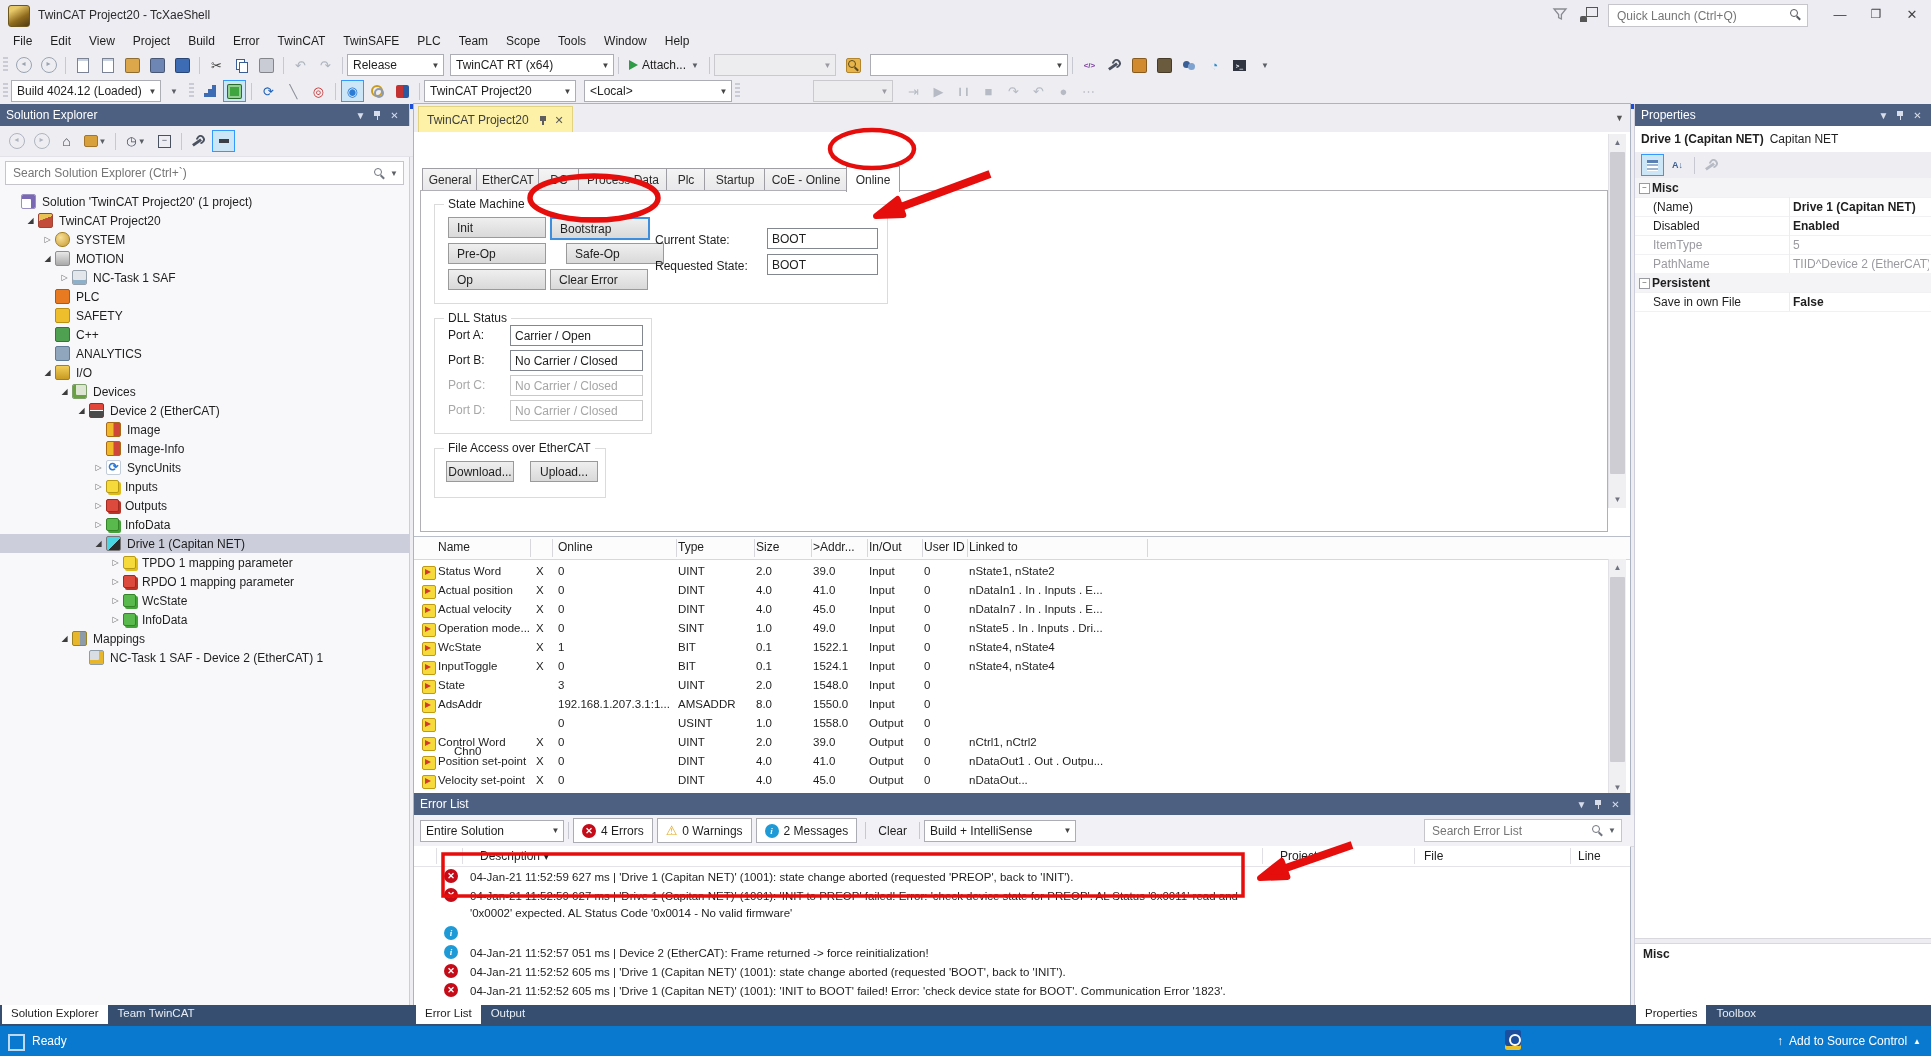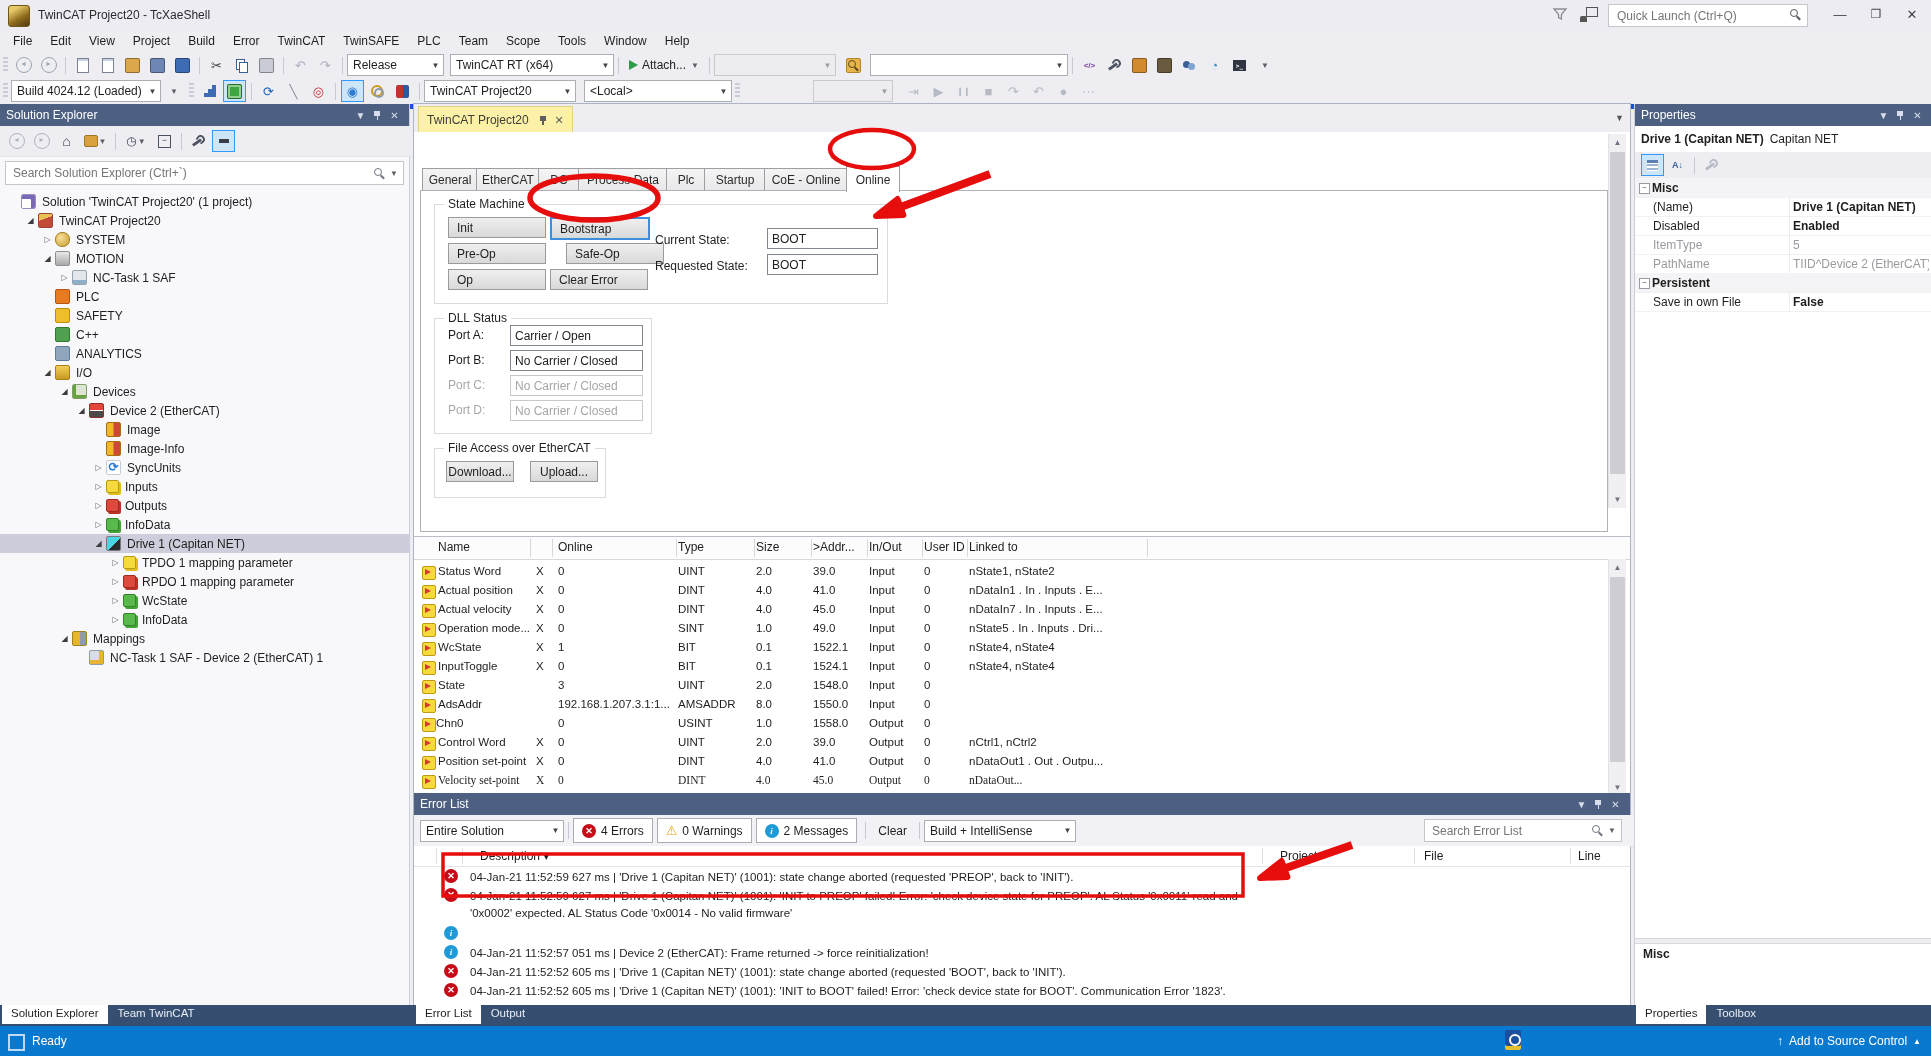--- a/index.html
+++ b/index.html
@@ -754,21 +754,21 @@
             <span class="gcell" style="left: 144px;">192.168.1.207.3.1:1...</span>
             <span class="gcell" style="left: 264px;">AMSADDR</span>
             <span class="gcell" style="left: 342px;">8.0</span>
             <span class="gcell" style="left: 399px;">1550.0</span>
             <span class="gcell" style="left: 455px;">Input</span>
             <span class="gcell" style="left: 510px;">0</span>
             <span class="gcell" style="left: 555px;"></span>
           </div>
           <div class="grow" style="top: 178px;">
             <span class="pdoico"></span>
-            <span class="gcell" style="left: 22px;">Chn0</span>
+            <span class="gcell" style="left: 40px; margin-top: 28px;">Chn0</span>
             <span class="gcell" style="left: 122px;"></span>
             <span class="gcell" style="left: 144px;">0</span>
             <span class="gcell" style="left: 264px;">USINT</span>
             <span class="gcell" style="left: 342px;">1.0</span>
             <span class="gcell" style="left: 399px;">1558.0</span>
             <span class="gcell" style="left: 455px;">Output</span>
             <span class="gcell" style="left: 510px;">0</span>
             <span class="gcell" style="left: 555px;"></span>
           </div>
           <div class="grow" style="top: 197px;">
@@ -788,21 +788,21 @@
             <span class="gcell" style="left: 24px;">Position set-point</span>
             <span class="gcell" style="left: 122px;">X</span>
             <span class="gcell" style="left: 144px;">0</span>
             <span class="gcell" style="left: 264px;">DINT</span>
             <span class="gcell" style="left: 342px;">4.0</span>
             <span class="gcell" style="left: 399px;">41.0</span>
             <span class="gcell" style="left: 455px;">Output</span>
             <span class="gcell" style="left: 510px;">0</span>
             <span class="gcell" style="left: 555px;">nDataOut1 . Out . Outpu...</span>
           </div>
-          <div class="grow" style="top: 235px; font-family: Liberation Serif, serif;">
+          <div class="grow" style="top: 235px;">
             <span class="pdoico"></span>
             <span class="gcell" style="left: 24px;">Velocity set-point</span>
             <span class="gcell" style="left: 122px;">X</span>
             <span class="gcell" style="left: 144px;">0</span>
             <span class="gcell" style="left: 264px;">DINT</span>
             <span class="gcell" style="left: 342px;">4.0</span>
             <span class="gcell" style="left: 399px;">45.0</span>
             <span class="gcell" style="left: 455px;">Output</span>
             <span class="gcell" style="left: 510px;">0</span>
             <span class="gcell" style="left: 555px;">nDataOut...</span>

